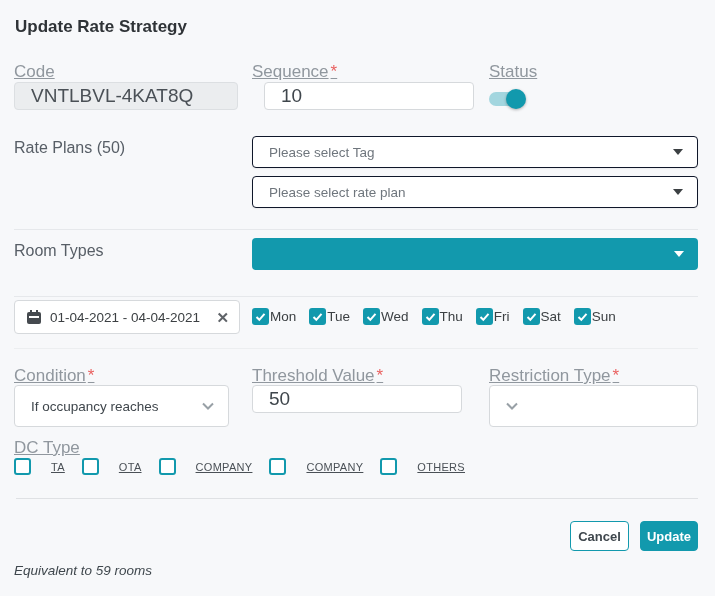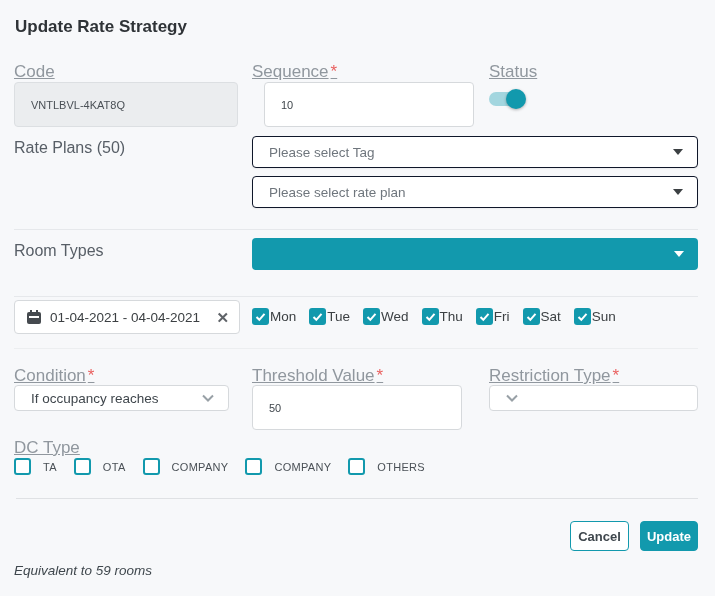--- a/index.html
+++ b/index.html
@@ -6,22 +6,22 @@
   html,body { width:715px; height:596px; }
   body { font-family:"Liberation Sans", sans-serif; background:#f7f8fa; position:relative; color:#3f464c; }
   .abs { position:absolute; }
 
   .page-title { left:15px; top:17px; font-size:17px; font-weight:bold; color:#2f3337; }
 
   .lbl { font-size:17px; color:#90979e;text-decoration:underline; }
   .lbl-dark { font-size:16px; color:#575e66; }
   .req { color:#e9605f; margin-left:2px; }
 
-  .input { height:45px; background:#fff; border:1px solid #d6d9dc; border-radius:4px;
-           font-size:11px; color:#3f464c; padding:0 10px 0 16px;
+  .input { height:28px; background:#fff; border:1px solid #d6d9dc; border-radius:4px;
+           font-size:19px; color:#3f464c; padding:0 10px 0 16px;
            font-family:"Liberation Sans", sans-serif; outline:none; }
   .input.disabled { background:#ebedef; border-color:#dcdfe2; color:#4a5056; }
 
   .card-select { height:32px; background:#fff; border:1px solid #0f172a; border-radius:4px;
                  box-shadow:0 1px 2px rgba(0,0,0,0.06); display:flex; align-items:center;
                  padding:0 14px 0 16px; cursor:pointer; }
   .card-select .ph { font-size:13.5px; color:#6f767d; flex:1; }
   .caret-dark { width:0; height:0; border-left:5px solid transparent; border-right:5px solid transparent;
                 border-top:6px solid #3c4043; }
   .caret-white { width:0; height:0; border-left:5px solid transparent; border-right:5px solid transparent;
@@ -50,24 +50,24 @@
   
   .day-row { display:flex; align-items:center; }
   .day-item { display:flex; align-items:center; margin-right:13px; cursor:pointer; }
   .cbx { width:17px; height:17px; border-radius:3px; display:flex; align-items:center; justify-content:center; }
   .cbx.checked { background:#1299ad; }
   .cbx.unchecked { background:#fff; border:2px solid #1299ad; }
   .day-item .day-lbl { font-size:13.5px; color:#3c4043; margin-left:1px; }
 
   .dc-row { display:flex; align-items:center; }
   .dc-item { display:flex; align-items:center; margin-right:17px; cursor:pointer; }
-  .dc-item .dc-lbl { font-size:11px; color:#4a5056; margin-left:12px; letter-spacing:0.3px; }
-
-  
-  .sel { background:#fff; border:1px solid #d6d9dc; border-radius:4px; height:26px;
+  .dc-item .dc-lbl { font-size:11px; color:#4a5056; margin-left:20px; letter-spacing:0.3px;text-decoration:underline; }
+
+  
+  .sel { background:#fff; border:1px solid #d6d9dc; border-radius:4px; height:42px;
          display:flex; align-items:center; padding:0 14px 0 16px; cursor:pointer; }
   .sel .sel-val { font-size:13.5px; color:#3f464c; flex:1; }
   .chevron { width:12px; height:8px; }
 
   
   .btn { height:30px; border-radius:4px; font-family:"Liberation Sans", sans-serif;
          font-size:13px; font-weight:bold; display:flex; align-items:center; justify-content:center;
          cursor:pointer; }
   .btn-cancel { width:59px; background:#fff; border:1px solid #1299ad; color:#3f474d; }
   .btn-update { width:58px; background:#1299ad; border:1px solid #1299ad; color:#fff; }

